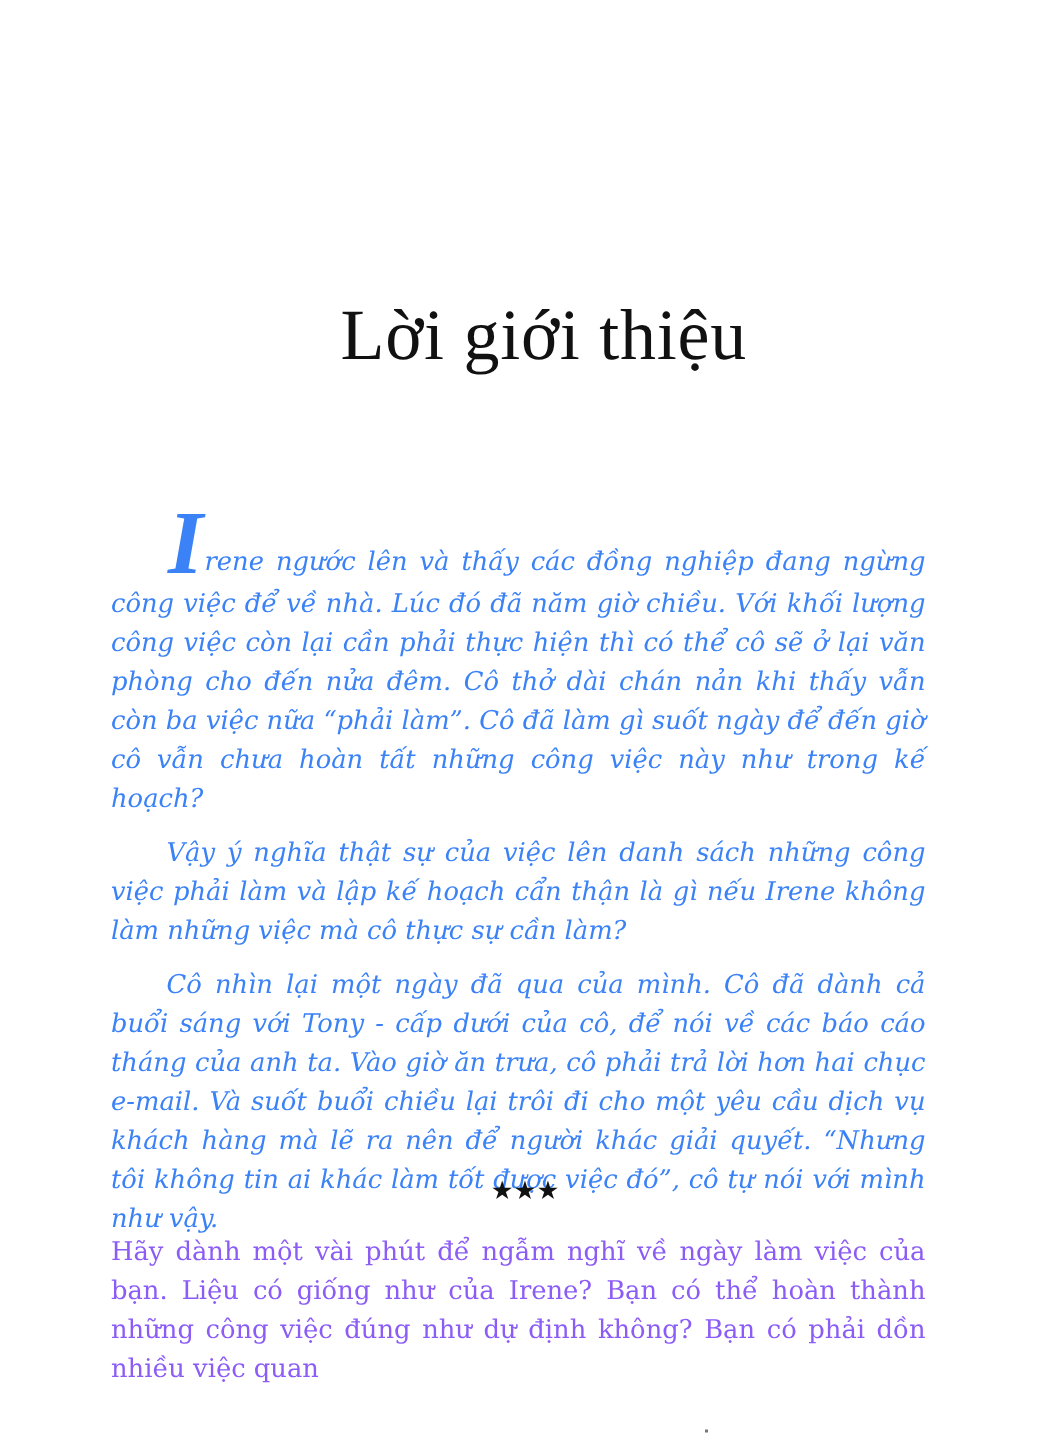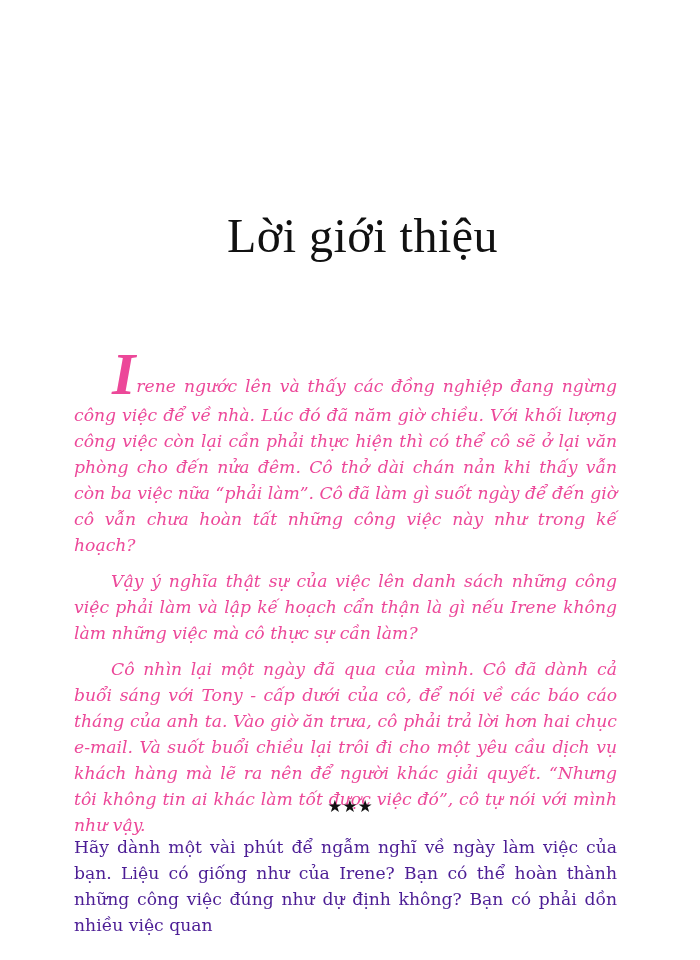--- a/index.html
+++ b/index.html
@@ -10,21 +10,21 @@
     body {
       width: 700px;
       height: 960px;
       position: relative;
       overflow: hidden;
       color: #111111;
       font-family: "DejaVu Serif", "Liberation Serif", serif;
     }
     .page {
       position: absolute;
-      left: 0; top: 12px;
+      left: 0; top: 0;
       width: 700px; height: 860px;
       background: #ffffff;
     }
     .chapter-title {
       position: absolute;
       left: 0;
       top: 196px;
       width: 725px;
       text-align: center;
       font-family: "Liberation Serif", "DejaVu Serif", serif;
@@ -37,21 +37,21 @@
     .story {
       position: absolute;
       left: 74px;
       top: 330px;
       width: 543px;
       font-family: "DejaVu Serif", "Liberation Serif", serif;
       font-style: italic;
       font-size: 17.2px;
       line-height: 26px;
       text-align: justify;
-      color: #ec4899;
+      color: #3b82f6;
     }
     .story p {
       margin: 0 0 10px 0;
     }
     .story p.indent {
       text-indent: 37px;
     }
     .drop-cap {
       font-family: "Liberation Serif", "DejaVu Serif", serif;
       font-style: italic;
@@ -79,21 +79,21 @@
     .body-text {
       position: absolute;
       left: 74px;
       top: 822px;
       width: 543px;
       font-family: "DejaVu Serif", "Liberation Serif", serif;
       font-style: normal;
       font-size: 17.2px;
       line-height: 26px;
       text-align: justify;
-      color: #4c1d95;
+      color: #8b5cf6;
       margin: 0;
     }
     .scan-dot {
       position: absolute;
       left: 470px;
       top: 953px;
       width: 2px;
       height: 2px;
       background: #777777;
     }

